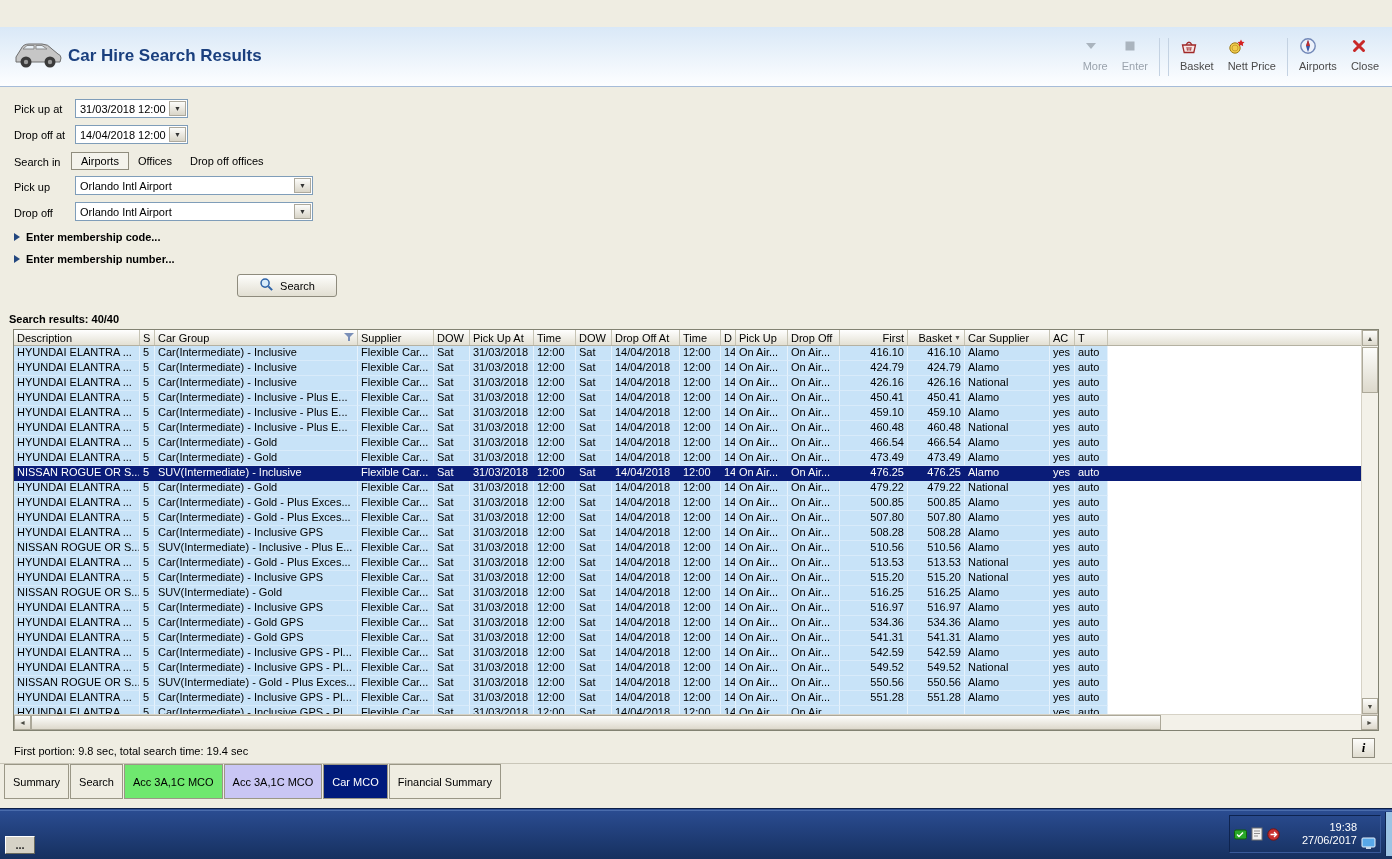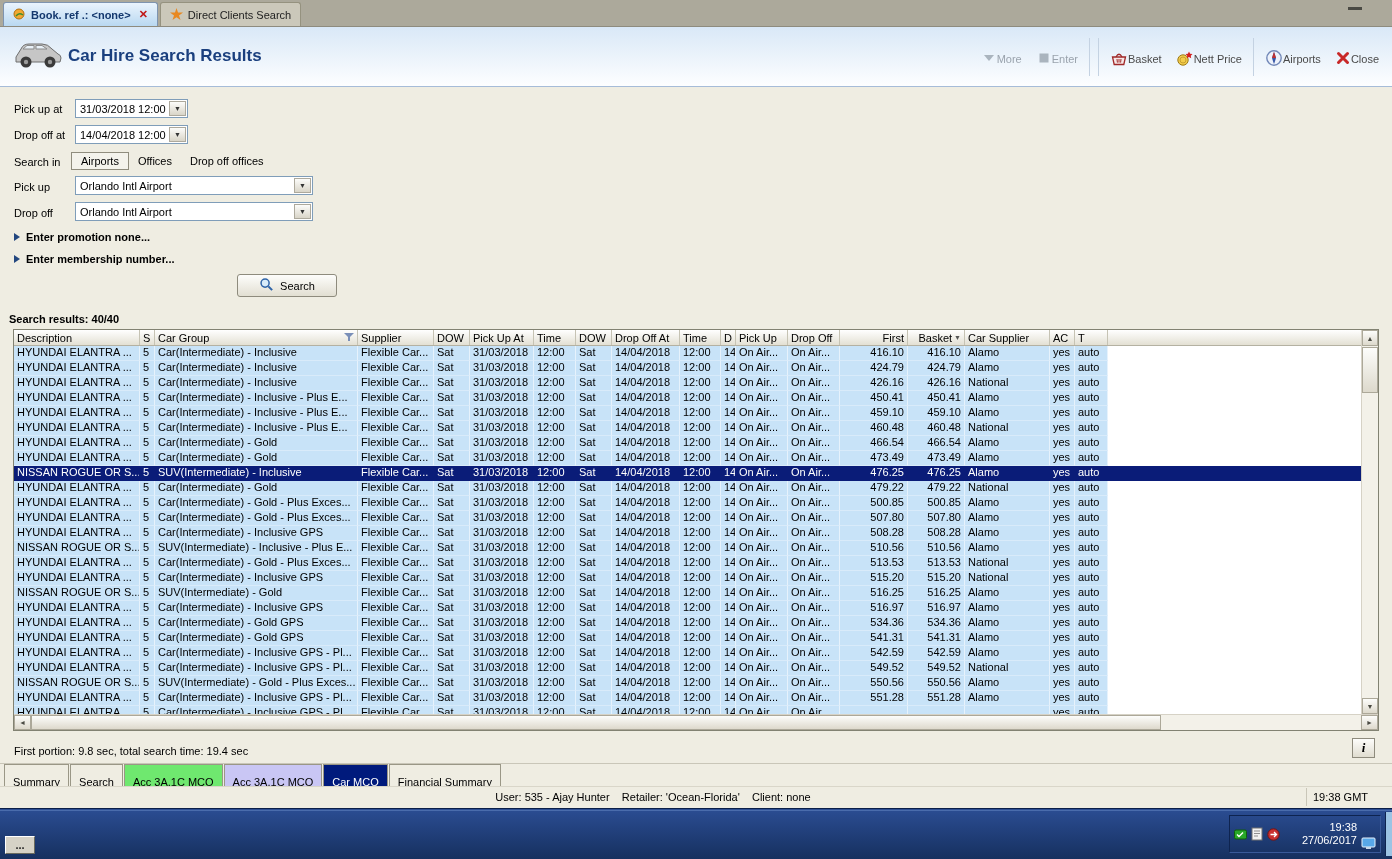--- a/index.html
+++ b/index.html
@@ -14,21 +14,21 @@
   .tab.inactive { background:#CBC8BA; border-color:#95927F; color:#222; }
   .tabicon { width:13px; height:13px; display:inline-flex; }
   .tabclose { color:#C01818; font-weight:bold; font-size:11px; margin-left:3px; cursor:default; }
   .winmin { position:absolute; right:30px; top:7px; width:14px; height:3px; background:#4A4A44; }
 
   
   .header { position:absolute; top:27px; left:0; width:100%; height:60px; background:linear-gradient(#D9E8F7,#FDFEFF); border-bottom:1px solid #A6BCD8; }
   .car-art { position:absolute; left:12px; top:9px; }
   .page-title { position:absolute; left:68px; top:19px; font-size:17px; font-weight:bold; color:#1A3F7E; }
   .toolbar { position:absolute; right:6px; top:3px; height:54px; display:flex; align-items:stretch; }
-  .tbtn { display:flex; flex-direction:row; align-items:center; padding:3px 7px 1px; color:#4A4A4A; cursor:default; }
+  .tbtn { display:flex; flex-direction:column; align-items:flex-start; padding:3px 7px 1px; color:#4A4A4A; cursor:default; }
   .tbtn .ticon { height:26px; display:flex; align-items:center; }
   .tbtn .tlbl { margin-top:1px; font-size:11px; white-space:nowrap; }
   .tbtn.disabled { color:#9AA3AD; }
   .tsep { width:1px; background:#C4D2E2; margin:8px 4px; }
 
   
   .flabel { position:absolute; left:14px; }
   .combo { position:absolute; background:#fff; border:1px solid #7F9DB9; height:19px; display:flex; align-items:center; }
   .combo .cval { flex:1; padding:0 4px; white-space:nowrap; overflow:hidden; }
   .combo .cdrop { width:17px; height:15px; margin:1px; background:linear-gradient(#FCFCFA,#D9D5C8); border:1px solid #ADA99C; display:flex; align-items:center; justify-content:center; font-size:7px; color:#333; }
@@ -81,41 +81,20 @@
   .tray-icons { display:flex; gap:4px; align-items:center; }
   .clock { margin-left:auto; text-align:right; color:#fff; line-height:13px; font-size:11px; white-space:nowrap; }
   .monitor-ico { align-self:flex-end; }
   .show-desktop { position:absolute; right:0; top:3px; bottom:3px; width:7px; background:#9CC4E4; border-left:1px solid #0E2450; }
 </style>
 </head>
 <body>
 
 <div class="screen">
 
-  <div class="tabstrip">
-    <div class="tab active">
-      <span class="tabicon">
-        <svg width="13" height="13" viewBox="0 0 13 13">
-            <circle cx="6" cy="6" r="5" fill="#F2A832" stroke="#B07010"></circle>
-            <path d="M3 8 Q6 4 10 7" stroke="#3E8E2E" stroke-width="1.5" fill="none"></path>
-          </svg>
-      </span>
-      <span>Book. ref .: &lt;none&gt;</span>
-      <span class="tabclose">✕</span>
-    </div>
-    <div class="tab inactive">
-      <span class="tabicon">
-        <svg width="13" height="13" viewBox="0 0 13 13">
-            <polygon points="6.5,0 8,4.5 13,4.5 9,7.5 10.5,12 6.5,9.2 2.5,12 4,7.5 0,4.5 5,4.5" fill="#E88820"></polygon>
-          </svg>
-      </span>
-      <span>Direct Clients Search</span>
-    </div>
-    <div class="winmin"></div>
-  </div>
 
   <div class="header">
     <span class="car-art">
       <svg width="52" height="36" viewBox="0 0 52 36">
         <path d="M4 21 L9 13 Q11 8 17 8 L30 8 Q36 8 40 13 L46 18 Q49 19 49 22 L48 26 L4 26 Z" fill="#C6C6C6" stroke="#6E6E6E"></path>
         <path d="M11 13 L15 9.5 L22 9.5 L22 13 Z" fill="#E9F1F8" stroke="#8A8A8A"></path>
         <path d="M24 13 L24 9.5 L30 9.5 L35 13 Z" fill="#E9F1F8" stroke="#8A8A8A"></path>
         <circle cx="14" cy="26" r="5.5" fill="#3A3A3A"></circle>
           <circle cx="38" cy="26" r="5.5" fill="#3A3A3A"></circle>
         <circle cx="14" cy="26" r="2.2" fill="#9A9A9A"></circle>
@@ -211,21 +190,21 @@
     <span class="cdrop">▼</span>
   </div>
   <div class="flabel" style="top:207px">Drop off</div>
   <div class="combo" style="left:75px; top:202px; width:238px">
     <span class="cval">Orlando Intl Airport</span>
     <span class="cdrop">▼</span>
   </div>
 
   <div class="expander" style="top:231px">
     <span class="exp-arrow"></span>
-    <span>Enter promotion none...</span>
+    <span>Enter membership code...</span>
   </div>
   <div class="expander" style="top:253px">
     <span class="exp-arrow"></span>
     <span>Enter membership number...</span>
   </div>
 
   <div class="search-btn">
     <span><svg width="15" height="15" viewBox="0 0 16 16">
           <circle cx="6.5" cy="6.5" r="4.3" fill="#D8ECFA" stroke="#2F64A8" stroke-width="1.6"></circle>
           <line x1="10" y1="10" x2="14" y2="14" stroke="#2F64A8" stroke-width="2.2"></line>
@@ -821,24 +800,20 @@
   <div class="tabs-topline"></div>
   <div class="bottom-tabs">
       <div class="btab">Summary</div>
       <div class="btab">Search</div>
       <div class="btab" style="background: rgb(111, 232, 111); color: rgb(0, 0, 0);">Acc 3A,1C MCO</div>
       <div class="btab" style="background: rgb(201, 198, 244); color: rgb(0, 0, 0);">Acc 3A,1C MCO</div>
       <div class="btab active" style="background: rgb(0, 26, 124); color: rgb(255, 255, 255);">Car MCO</div>
       <div class="btab">Financial Summary</div>
     </div>
 
-  <div class="statusbar">
-    <div class="status-main">User: 535 - Ajay Hunter    Retailer: 'Ocean-Florida'    Client: none</div>
-    <div class="status-time">19:38 GMT</div>
-  </div>
 
   <div class="taskbar">
     <div class="start-btn">...</div>
     <div class="tray">
       <span class="tray-icons">
         <svg width="13" height="13" viewBox="0 0 13 13">
             <rect x="0.5" y="2" width="12" height="9" rx="1.5" fill="#28A828" stroke="#0E5E0E"></rect>
             <path d="M3 6.5 l2 2 4 -4" stroke="#fff" stroke-width="1.4" fill="none"></path>
           </svg>
         <svg width="12" height="14" viewBox="0 0 12 14">

